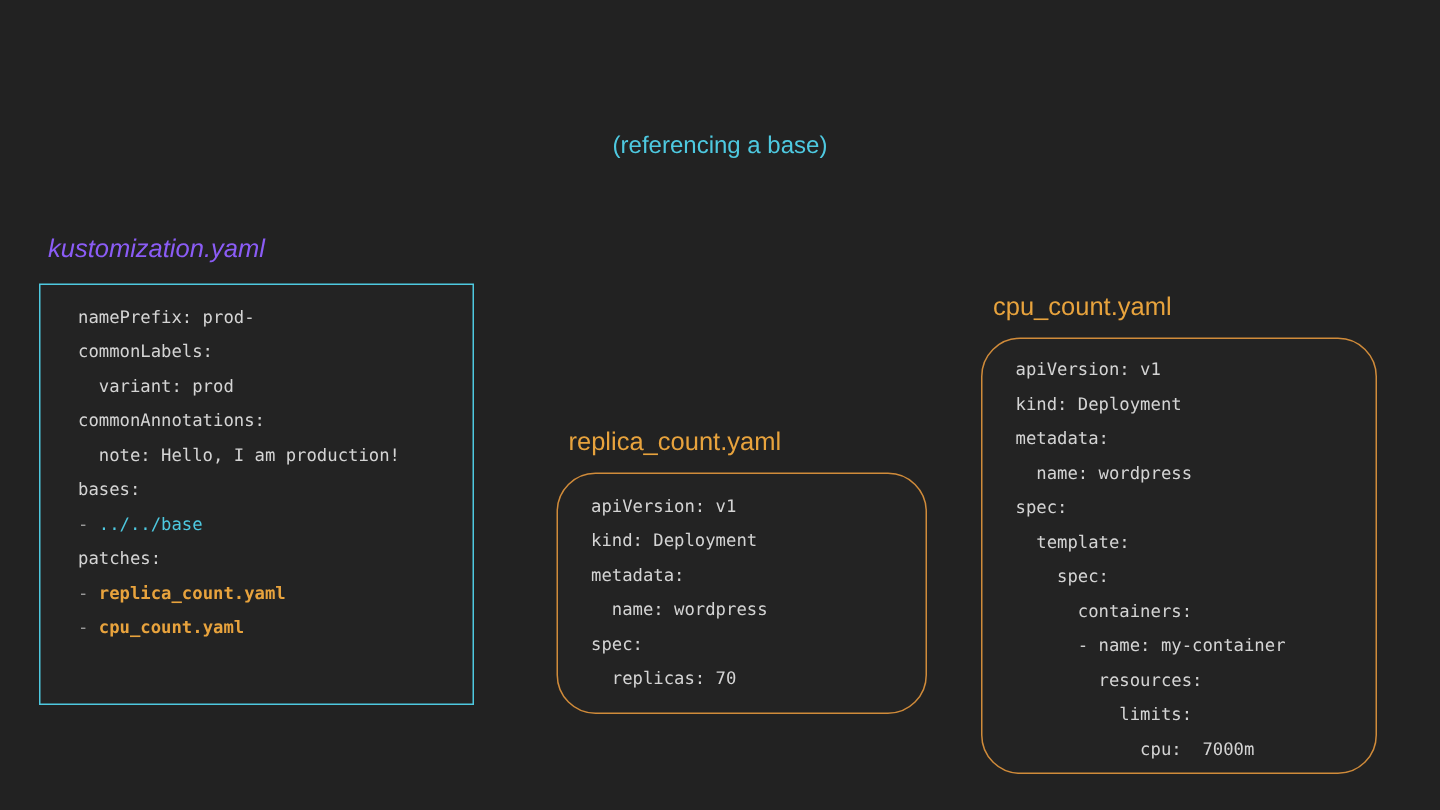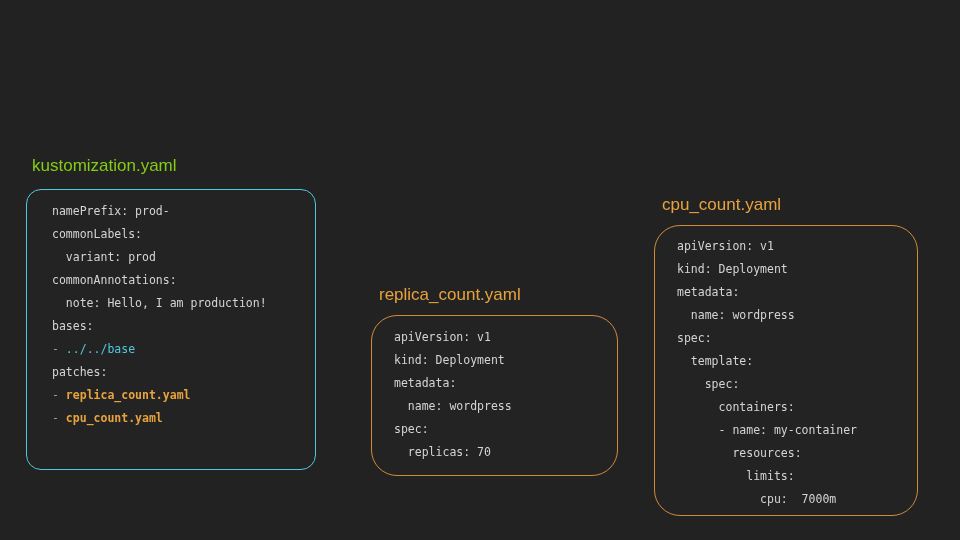--- a/index.html
+++ b/index.html
@@ -82,38 +82,39 @@
     font-family: "DejaVu Sans Mono", "Liberation Mono", monospace;
     font-size: 11.5px;
     line-height: 23px;
     color: #d4d4d4;
     white-space: pre;
   }
   .tok-cyan  { color: #4ec9e0; font-weight: normal; }
   .tok-orange{ color: #e8a33d; font-weight: bold; }
   .tok-dash  { color: #9c9c9c; }
 
-  #box-kustomization { left: 26px;  top: 189px; width: 290px; height: 281px; border-radius: 15px; }
+  #box-kustomization { left: 26px;  top: 189px; width: 290px; height: 281px; }
   #box-kustomization .code { position: absolute; left: 25px; top: 10px; }
-  #label-kustomization { left: 32px; top: 156px; color: #84cc16; }
+  #label-kustomization { left: 32px; top: 156px; color: #8b5cf6; font-style: italic; }
 
   #box-replica { left: 371px; top: 315px; width: 247px; height: 161px; }
   #box-replica .code { position: absolute; left: 22px; top: 10px; }
   #label-replica { left: 379px; top: 285px; color: #e8a33d; }
 
   #box-cpu { left: 654px; top: 225px; width: 264px; height: 291px; }
   #box-cpu .code { position: absolute; left: 22px; top: 9px; }
   #label-cpu { left: 662px; top: 195px; color: #e8a33d; }
 </style>
 </head>
 <body>
 
 <div id="slide">
 
 
+  <div id="subtitle">(referencing a base)</div>
 
   <div class="card-label" id="label-kustomization">kustomization.yaml</div>
   <div class="code-box" id="box-kustomization">
     <div class="code"><span>namePrefix: prod-</span><br><span>commonLabels:</span><br><span>  variant: prod</span><br><span>commonAnnotations:</span><br><span>  note: Hello, I am production!</span><br><span>bases:</span><br><span class="tok-dash">- </span><span class="tok-cyan">../../base</span><br><span>patches:</span><br><span class="tok-dash">- </span><span class="tok-orange">replica_count.yaml</span><br><span class="tok-dash">- </span><span class="tok-orange">cpu_count.yaml</span></div>
   </div>
 
   <div class="card-label" id="label-replica">replica_count.yaml</div>
   <div class="code-box orange" id="box-replica">
     <div class="code"><span>apiVersion: v1</span><br><span>kind: Deployment</span><br><span>metadata:</span><br><span>  name: wordpress</span><br><span>spec:</span><br><span>  replicas: 70</span></div>
   </div>

